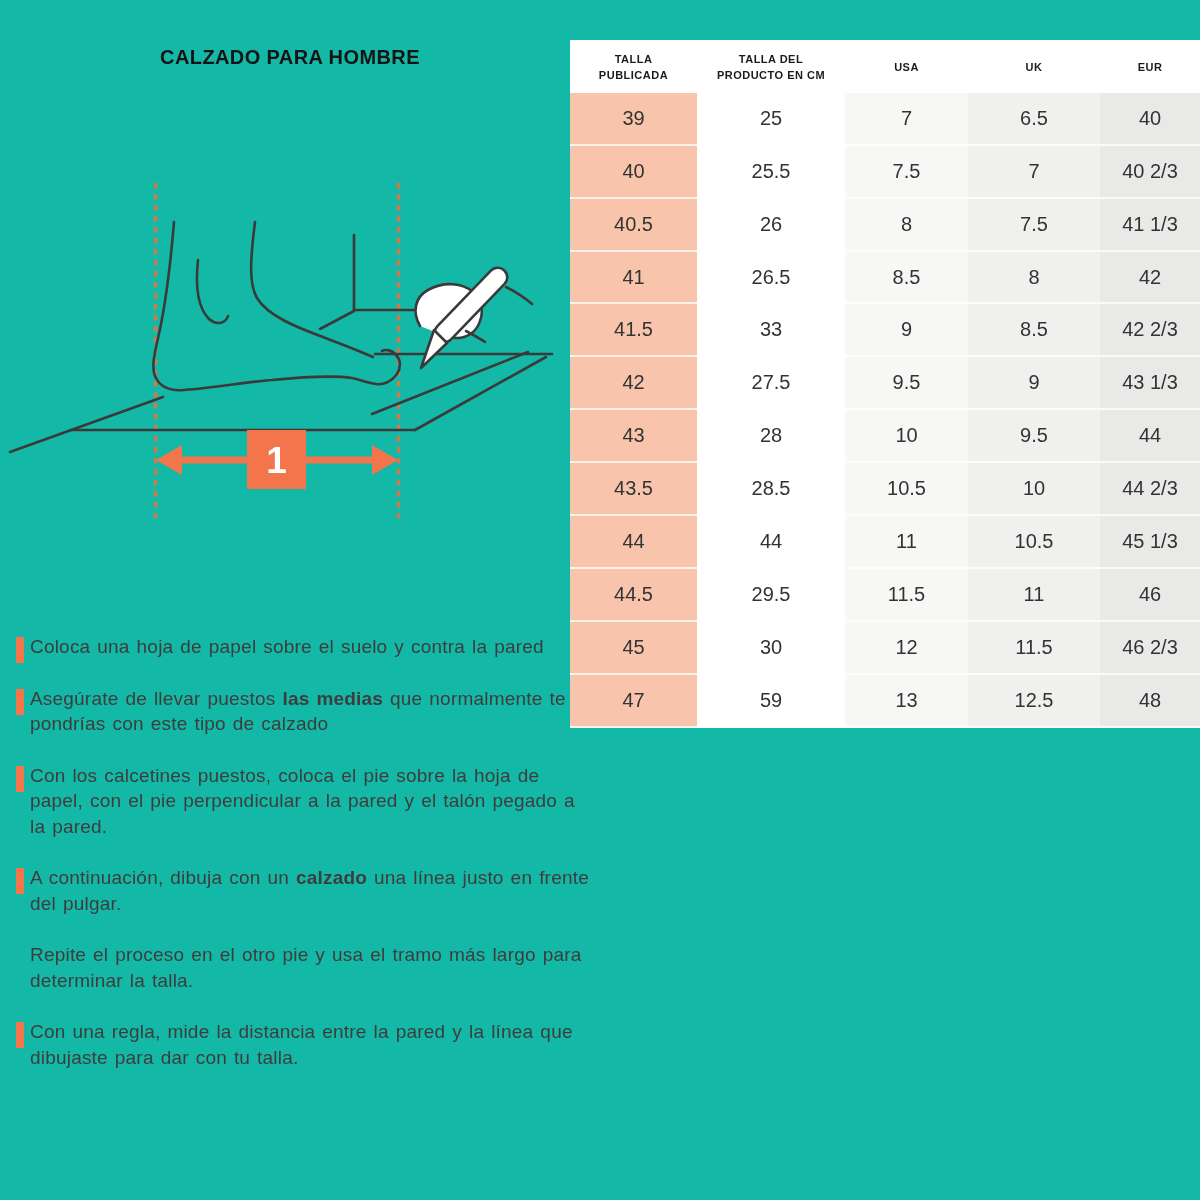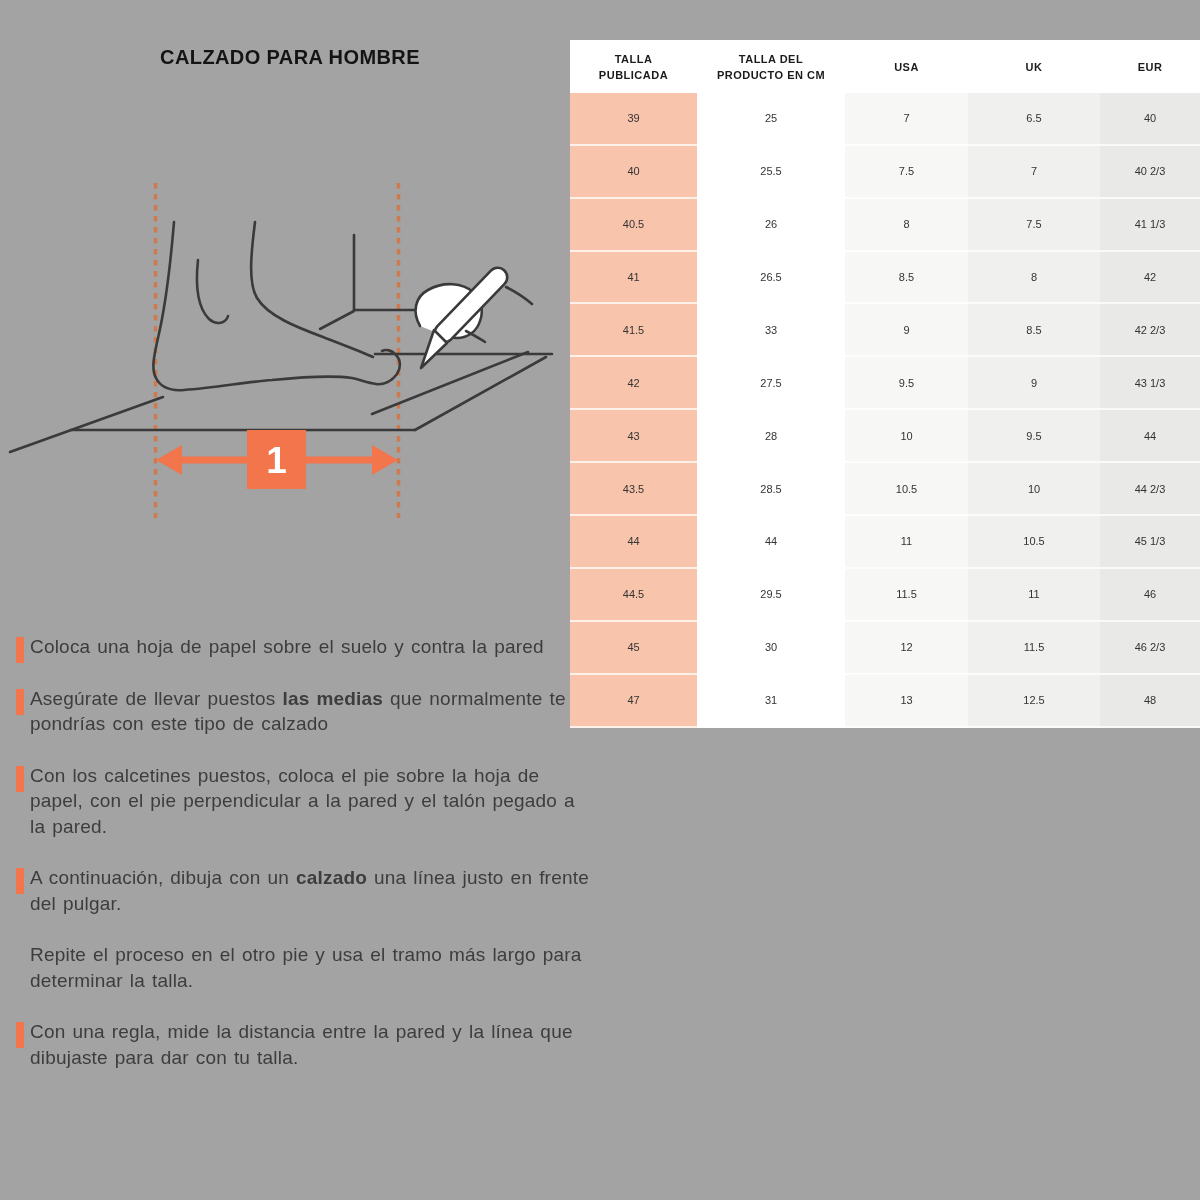--- a/index.html
+++ b/index.html
@@ -8,21 +8,21 @@
     --col-talla:#F8C5AC;
     --col-cm:#FFFFFF;
     --col-usa:#F7F7F6;
     --col-uk:#F0F0EF;
     --col-eur:#E9E9E8;
     --text-dark:#3D3D3D;
     --ink:#3A3A3A;
   }
   html,body{margin:0;padding:0;background:#fff;}
   .page{
-    position:relative;width:1200px;height:1200px;background:#a3a3a3;overflow:hidden;
+    position:relative;width:1200px;height:1200px;background:#14b8a6;overflow:hidden;
     font-family:"Liberation Sans","DejaVu Sans",sans-serif;
   }
   
   .page-title{
     position:absolute;left:0;top:46px;width:580px;margin:0;
     text-align:center;font-size:20px;font-weight:bold;letter-spacing:.4px;color:#141414;
   }
   .illus{position:absolute;left:0;top:0;width:560px;height:560px;}
   .ink{fill:none;stroke:var(--ink);stroke-width:2.6;stroke-linecap:round;stroke-linejoin:round;}
   .ink-fill{fill:#fff;stroke:var(--ink);stroke-width:2.6;stroke-linecap:round;stroke-linejoin:round;}
@@ -47,21 +47,21 @@
     display:grid;grid-template-columns:127px 148px 123px 132px 100px;grid-auto-rows:52.9px;
   }
   .size-table .head{
     height:55px;display:flex;align-items:center;justify-content:center;text-align:center;
     background:#fff;font-size:11px;font-weight:bold;letter-spacing:.5px;line-height:1.45;color:#1B1B1B;
   }
   .size-table .head.h0 span{max-width:74px;}
   .size-table .head.h1 span{max-width:120px;}
   .size-table .cell{
     display:flex;align-items:center;justify-content:center;
-    font-size:11px;color:#333;border-bottom:2px solid rgba(255,255,255,.75);
+    font-size:20px;color:#333;border-bottom:2px solid rgba(255,255,255,.75);
   }
   .c0{background:var(--col-talla);}
   .c1{background:var(--col-cm);}
   .c2{background:var(--col-usa);}
   .c3{background:var(--col-uk);}
   .c4{background:var(--col-eur);}
 </style>
 </head>
 <body>
 
@@ -187,19 +187,19 @@
       <div class="cell c1">29.5</div>
       <div class="cell c2">11.5</div>
       <div class="cell c3">11</div>
       <div class="cell c4">46</div>
       <div class="cell c0">45</div>
       <div class="cell c1">30</div>
       <div class="cell c2">12</div>
       <div class="cell c3">11.5</div>
       <div class="cell c4">46 2/3</div>
       <div class="cell c0">47</div>
-      <div class="cell c1">31</div>
+      <div class="cell c1">59</div>
       <div class="cell c2">13</div>
       <div class="cell c3">12.5</div>
       <div class="cell c4">48</div>
     </div>
 
 </div>
 
 </body></html>

